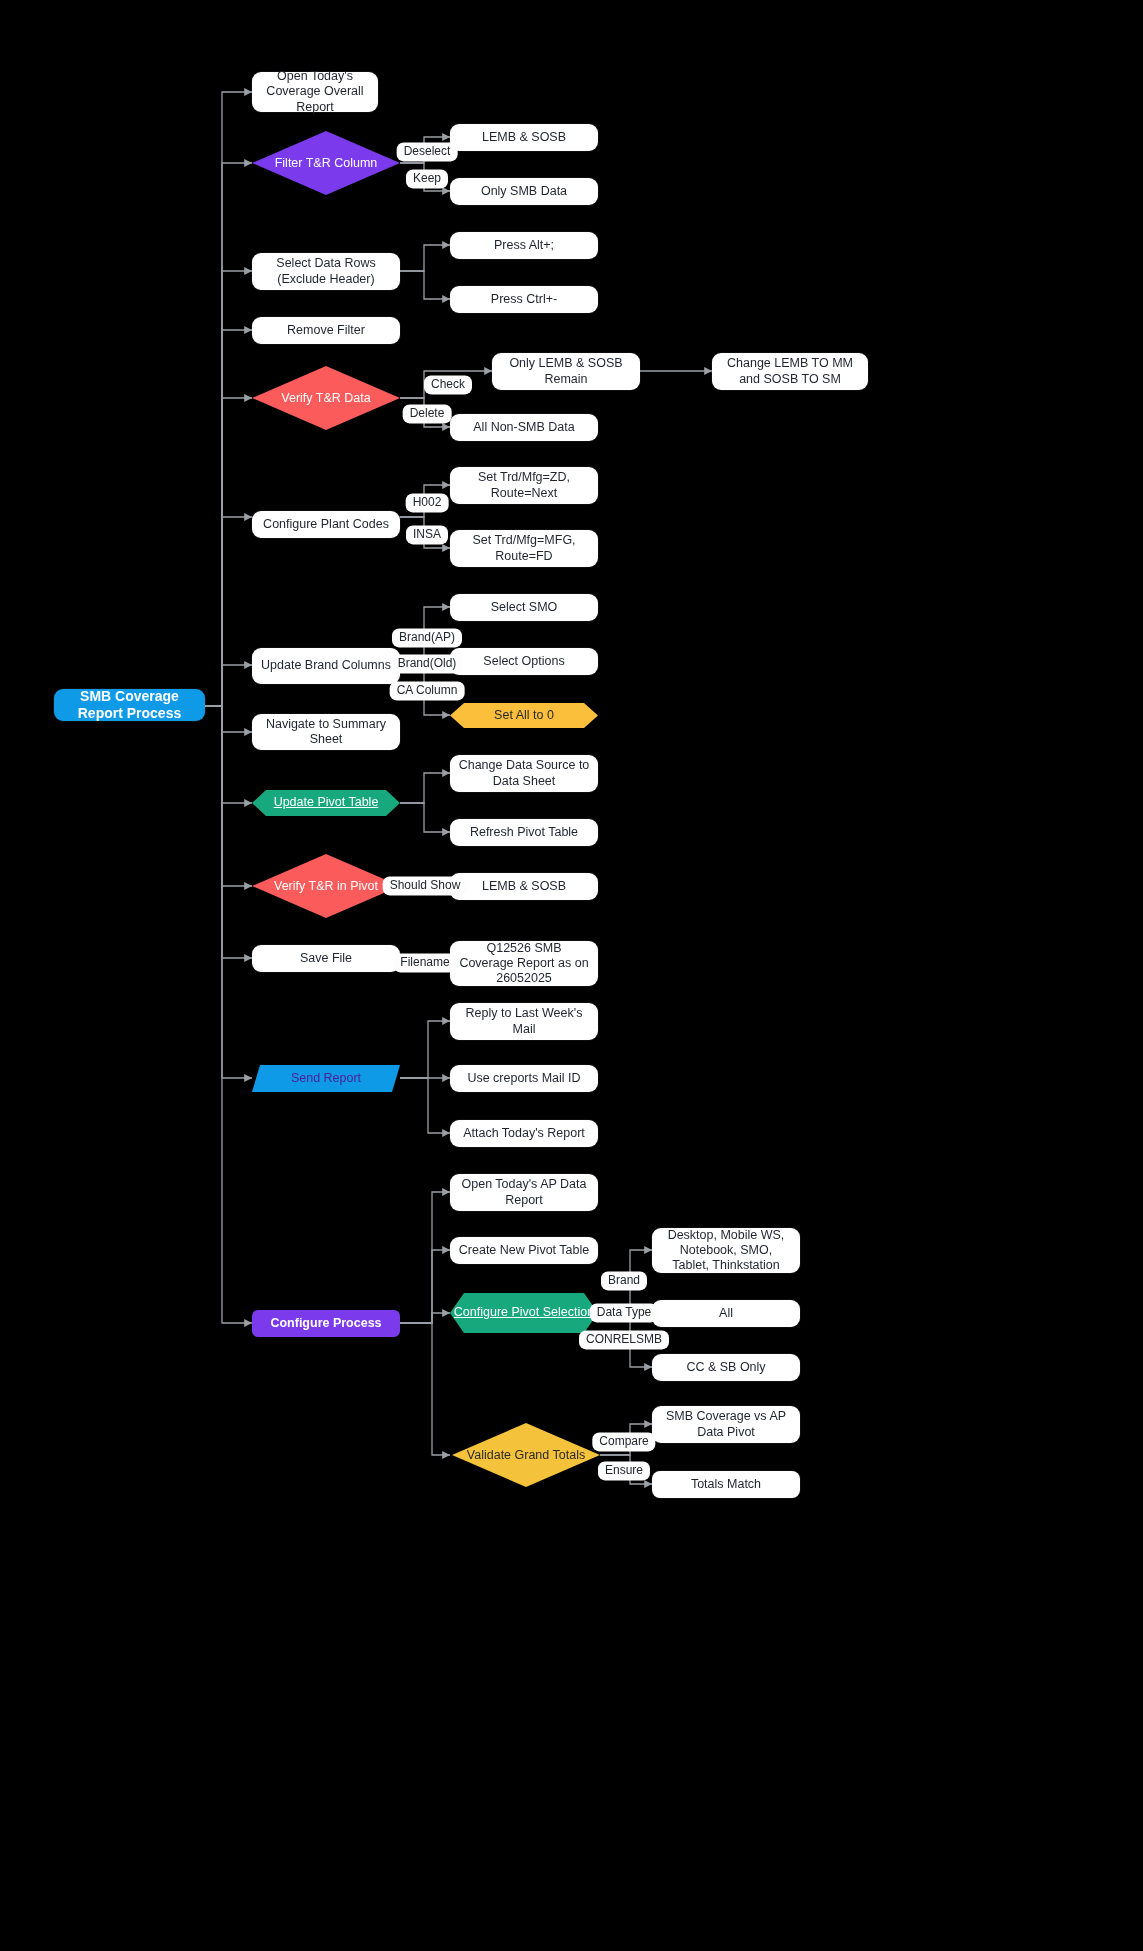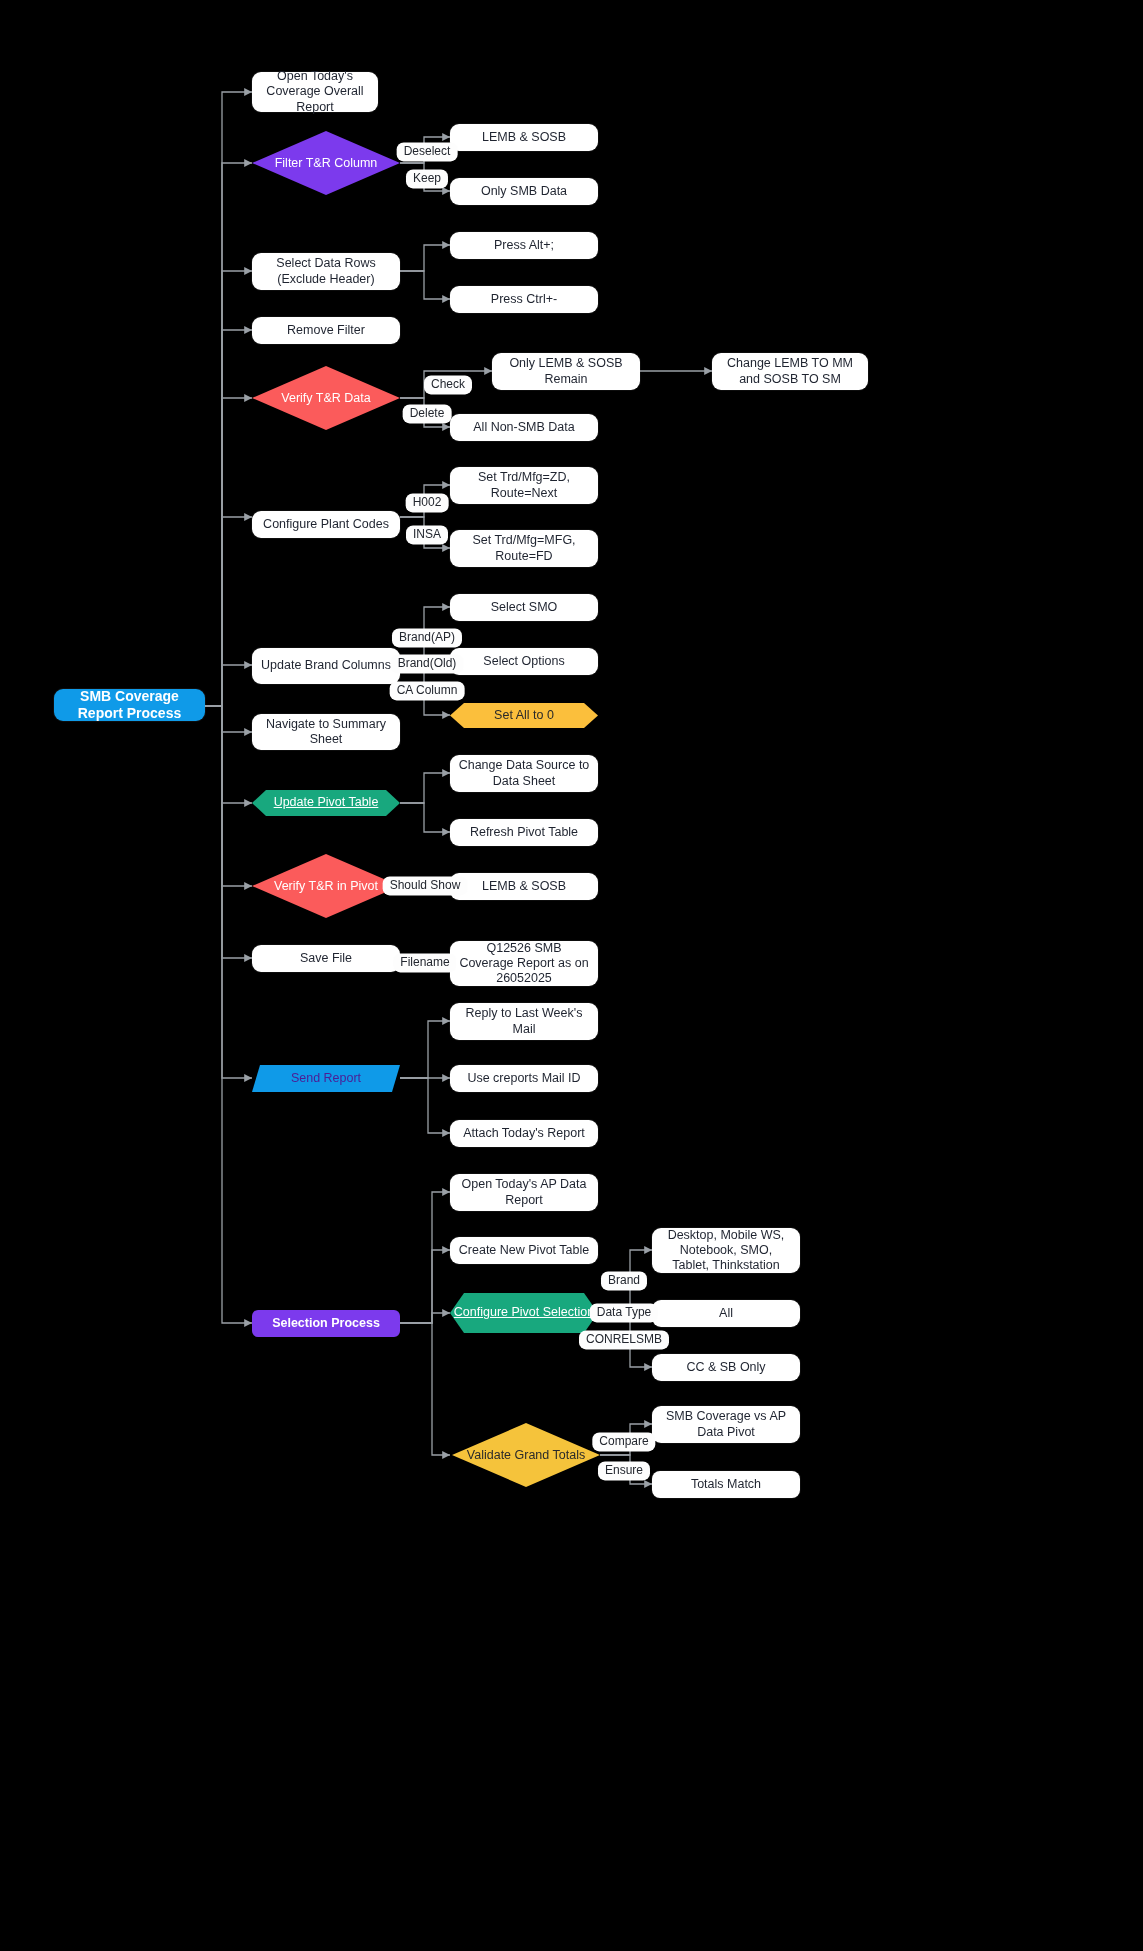--- a/index.html
+++ b/index.html
@@ -160,21 +160,21 @@
 
   <div class="node rect" style="left:252px;top:945px;width:148px;height:27px;">
     <span>Save File</span>
   </div>
 
   <div class="node hexa" style="left:252px;top:1065px;width:148px;height:27px;">
     <span>Send Report</span>
   </div>
 
   <div class="node hexa4" style="left:252px;top:1310px;width:148px;height:27px;font-weight:bold;">
-    <span>Selection Process</span>
+    <span>Configure Process</span>
   </div>
 
   <div class="node rect" style="left:450px;top:124px;width:148px;height:27px;">
     <span>LEMB &amp; SOSB</span>
   </div>
   <div class="node rect" style="left:450px;top:178px;width:148px;height:27px;">
     <span>Only SMB Data</span>
   </div>
   <div class="node rect" style="left:450px;top:232px;width:148px;height:27px;">
     <span>Press Alt+;</span>

